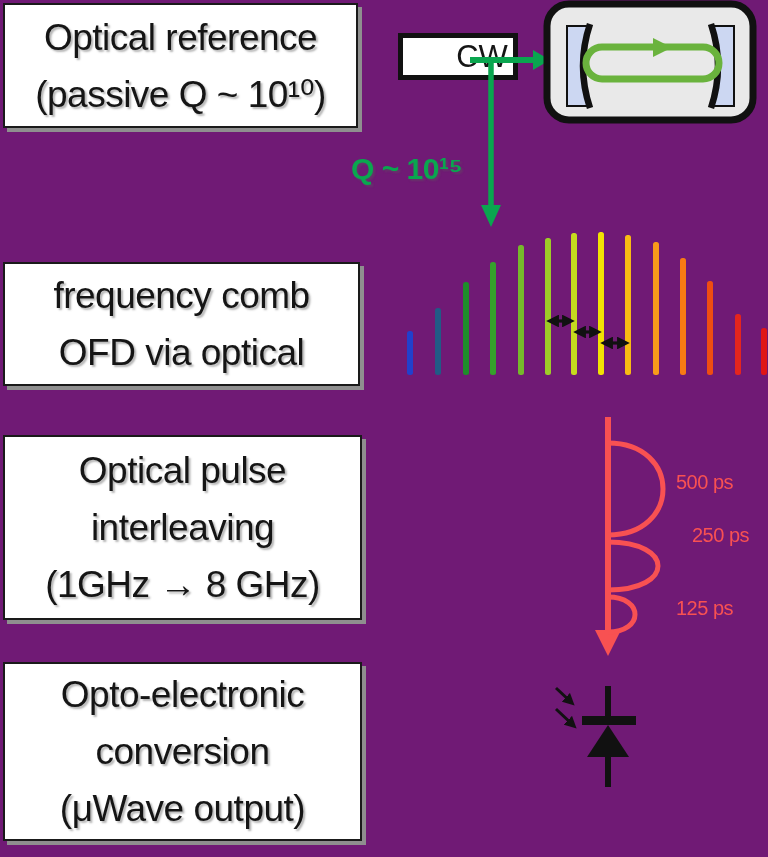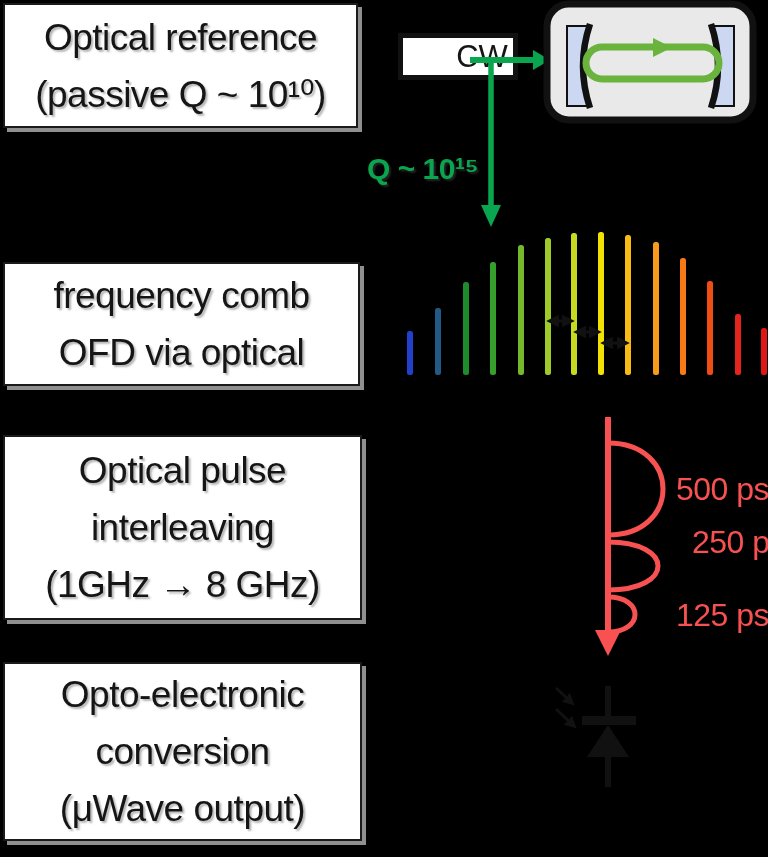--- a/index.html
+++ b/index.html
@@ -1,42 +1,42 @@
 <!DOCTYPE html>
 <html><head>
 <meta charset="utf-8">
 <style>
   html,body{margin:0;padding:0;background:#ffffff;}
   .stage{
-    position:relative;width:768px;height:857px;background:#000000;overflow:hidden;
+    position:relative;width:768px;height:857px;background:#701a75;overflow:hidden;
     font-family:"Liberation Sans","DejaVu Sans",sans-serif;color:#151515;
   }
   .box{
     position:absolute;background:#ffffff;border:2px solid #1a1a1a;
     box-shadow:4px 4px 0 #8f8f8f;
     display:flex;flex-direction:column;justify-content:center;align-items:center;
     text-align:center;font-size:37px;letter-spacing:-0.5px;line-height:57px;
     text-shadow:2px 2px 2px rgba(90,90,90,0.45);
   }
   .box1{left:3px;top:3px;width:351px;height:121px;}
   .box2{left:3px;top:262px;width:353px;height:120px;}
   .box3{left:3px;top:435px;width:355px;height:181px;}
   .box4{left:3px;top:662px;width:355px;height:175px;}
   .cw-box{
     position:absolute;left:398px;top:33px;width:62px;height:37px;
     border:5px solid #111;background:#fff;display:flex;align-items:center;justify-content:center;
     font-size:31px;letter-spacing:0;padding-left:48px;
   }
   .q-label{
-    position:absolute;left:335px;top:152px;width:143px;text-align:right;
+    position:absolute;left:335px;top:152px;width:143px;text-align:center;
     font-size:30px;font-weight:700;color:#0aa64f;letter-spacing:-0.5px;
     text-shadow:2px 2px 2px rgba(90,90,90,0.4);
   }
   .ps-label{
-    position:absolute;font-size:32px;color:#f85152;letter-spacing:-0.5px;white-space:nowrap;
+    position:absolute;font-size:20px;color:#f85152;letter-spacing:-0.5px;white-space:nowrap;
   }
   .ps-500{left:676px;top:471px;}
   .ps-250{left:676px;top:524px;margin-left:16px;}
   .ps-125{left:676px;top:597px;}
   svg.art{position:absolute;left:0;top:0;pointer-events:none;}
 </style>
 </head>
 <body>
 
 <div class="stage">

